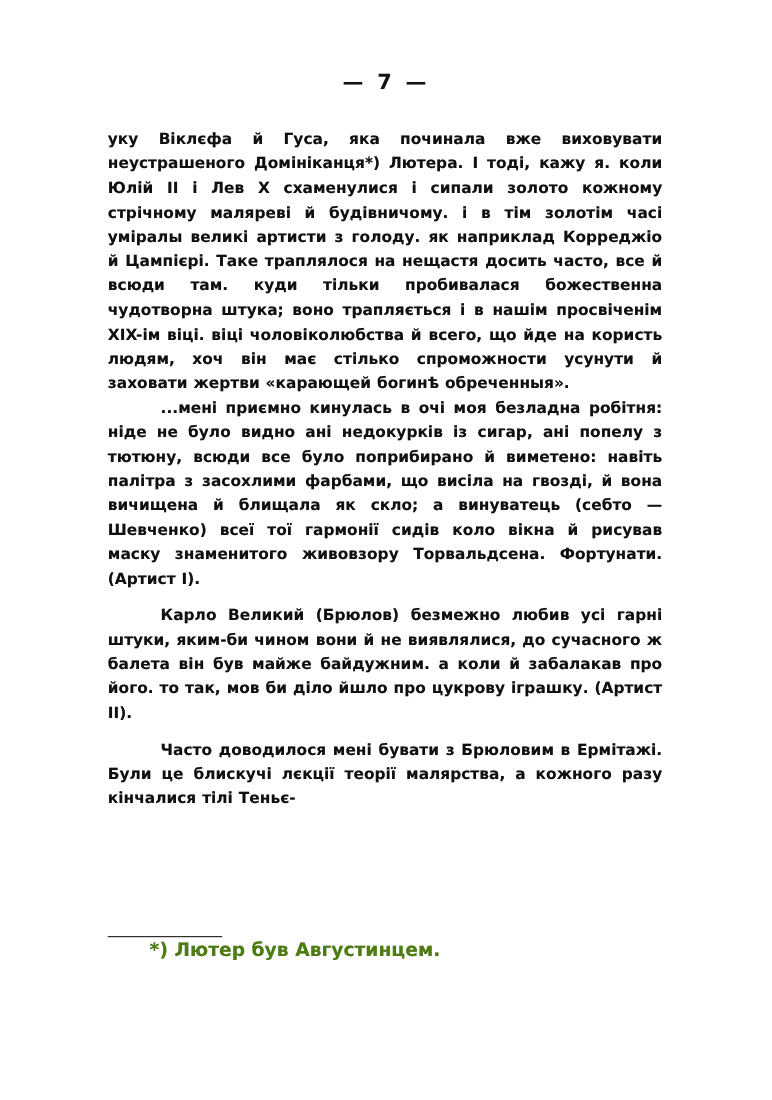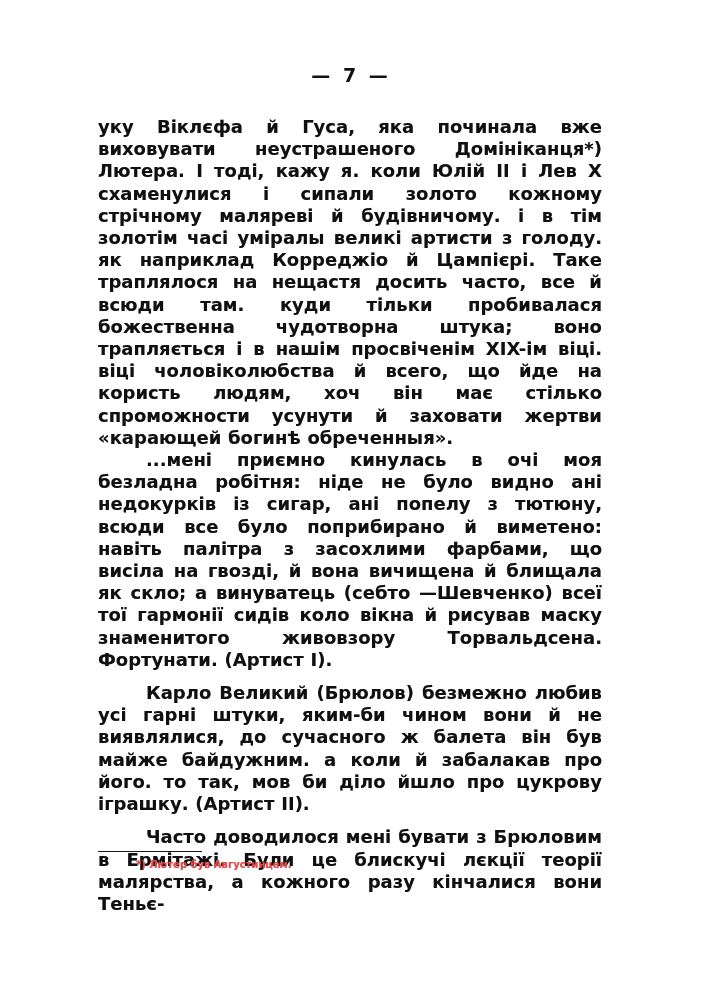--- a/index.html
+++ b/index.html
@@ -39,21 +39,21 @@
     width: 504px;
   }
 
   p.para {
     margin: 0;
     padding: 0;
     text-align: justify;
     text-align-last: left;
     text-indent: 48px;
     font-family: "DejaVu Sans", sans-serif;
-    font-size: 18px;
+    font-size: 14px;
     line-height: 22.2px;
     font-weight: 700;
     letter-spacing: 0px;
     word-spacing: 0.5px;
     color: #101010;
     -webkit-font-smoothing: none;
   }
   p.para.flush { text-indent: 0; }
   p.para.gap-small { margin-top: 0px; }
   p.para.gap-med { margin-top: 11px; }
@@ -72,44 +72,44 @@
     width: 104px;
     height: 0;
     border-top: 1.6px solid #1a1a1a;
     margin: 0 0 4px 0;
   }
   .footnote-text {
     margin: 0;
     padding: 0;
     text-indent: 38px;
     font-family: "DejaVu Sans", sans-serif;
-    font-size: 10px;
+    font-size: 17px;
     line-height: 17px;
     font-weight: 700;
-    color: #ef4444;
+    color: #4d7c0f;
     text-shadow: 0 0 0.4px rgba(0,0,0,0.35);
   }
 </style>
 </head>
 <body>
 
 <div class="page">
 
   <div class="folio">— 7 —</div>
 
   <div class="textblock">
 
     <p class="para flush">уку Віклєфа й Гуса, яка починала вже виховувати неустрашеного Домініканця*) Лютера. І тоді, кажу я. коли Юлій II і Лев X схаменулися і сипали золото кожному стрічному маляреві й будівничому. і в тім золотім часі уміралы великі артисти з голоду. як наприклад Корреджіо й Цампієрі. Таке траплялося на нещастя досить часто, все й всюди там. куди тільки пробивалася божественна чудотворна штука; воно трапляється і в нашім просвіченім XIX-ім віці. віці чоловіколюбства й всего, що йде на користь людям, хоч він має стілько спроможности усунути й заховати жертви «карающей богинѣ обреченныя».</p>
 
 
     <p class="para gap-small">...мені приємно кинулась в очі моя безладна робітня: ніде не було видно ані недокурків із сигар, ані попелу з тютюну, всюди все було поприбирано й виметено: навіть палітра з засохлими фарбами, що висіла на гвозді, й вона вичищена й блищала як скло; а винуватець (себто —Шевченко) всеї тої гармонії сидів коло вікна й рисував маску знаменитого живовзору Торвальдсена. Фортунати. (Артист І).</p>
 
     <p class="para gap-med">Карло Великий (Брюлов) безмежно любив усі гарні штуки, яким-би чином вони й не виявлялися, до сучасного ж балета він був майже байдужним. а коли й забалакав про його. то так, мов би діло йшло про цукрову іграшку. (Артист II).</p>
 
-    <p class="para gap-med">Часто доводилося мені бувати з Брюловим в Ермітажі. Були це блискучі лєкції теорії малярства, а кожного разу кінчалися вони Теньє-</p>
+    <p class="para gap-med">Часто доводилося мені бувати з Брюловим в Ермітажі. Були це блискучі лєкції теорії малярства, а кожного разу кінчалися тілі Теньє-</p>
 
   </div>
 
   <div class="footnote-wrap">
     <div class="footnote-rule"></div>
     <p class="footnote-text">*) Лютер був Августинцем.</p>
   </div>
 
 </div>
 

